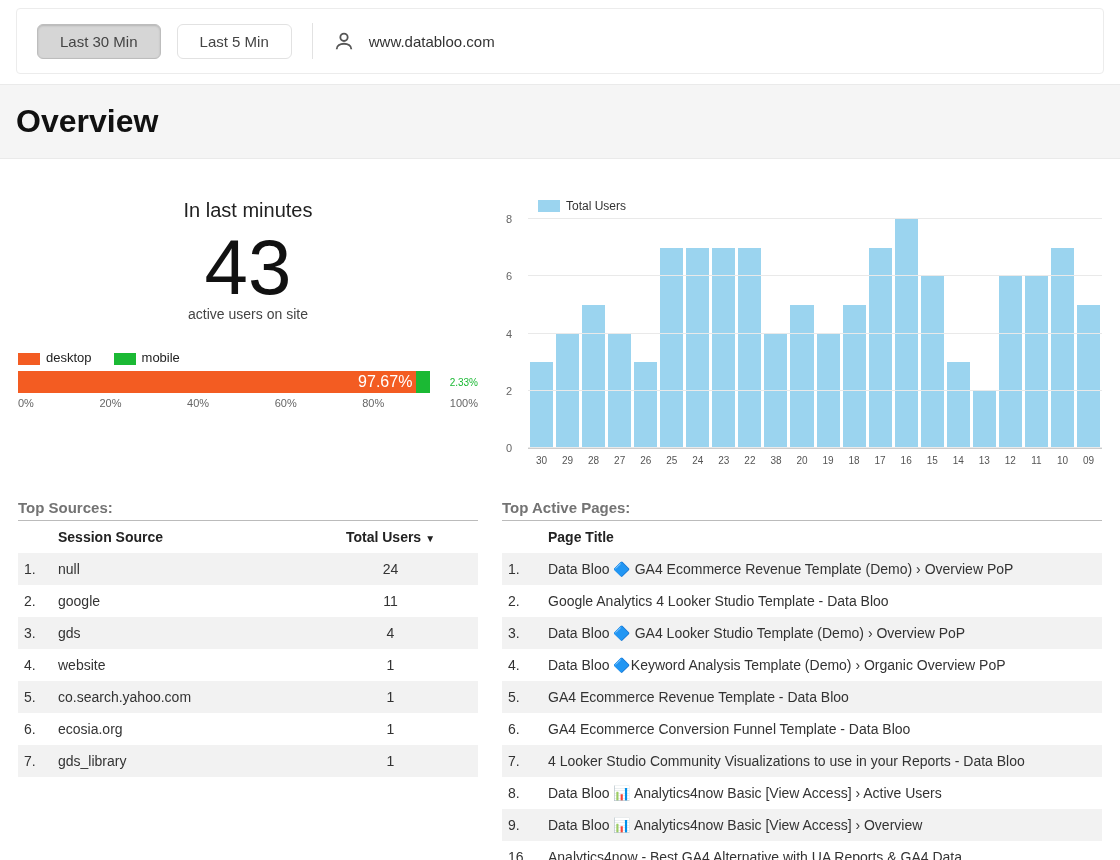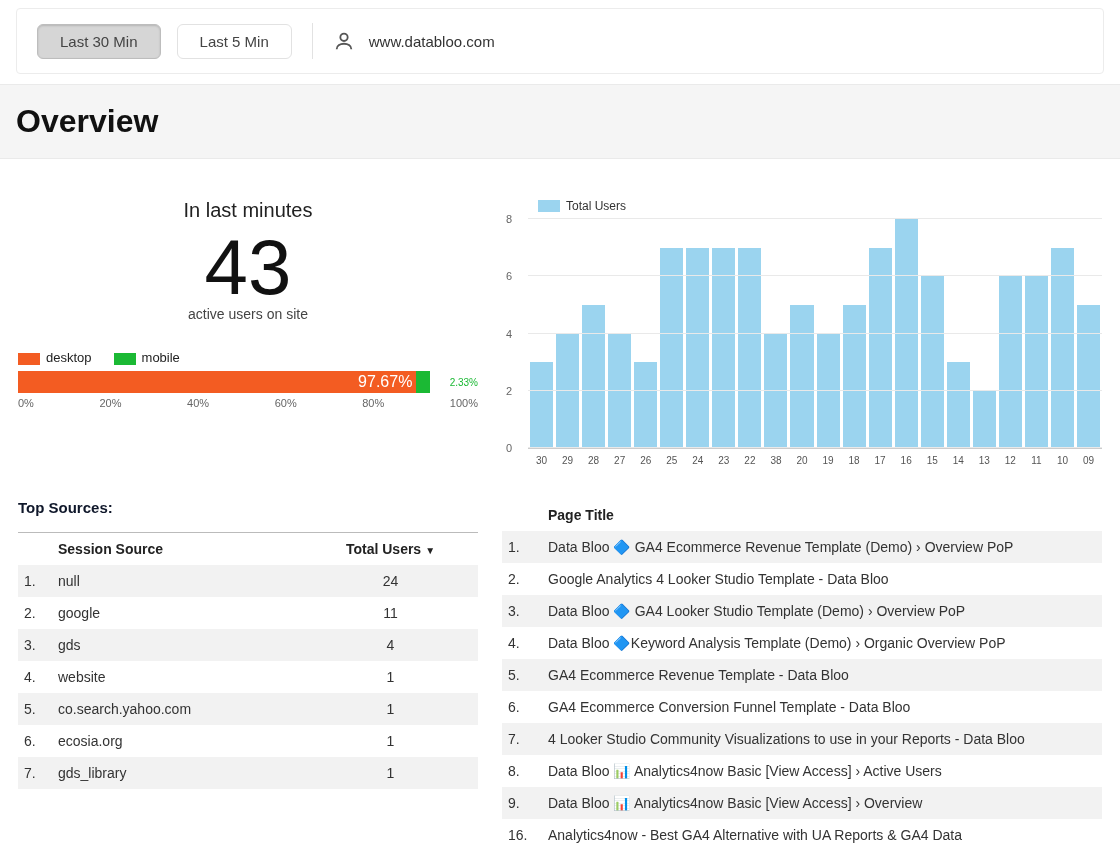--- a/index.html
+++ b/index.html
@@ -90,21 +90,21 @@
   .bar { flex:1; background:#9bd4ef; }
   .xticks { display:flex; gap:3px; font-size:10px; color:#555; margin-top:6px; padding:0 2px;}
   .xticks span { flex:1; text-align:center; }
   
   .tables {
     display: grid;
     grid-template-columns: 460px 1fr;
     gap: 24px;
     padding: 10px 18px 30px 18px;
   }
-  .tbl-title { color:#0f172a; font-weight:600; font-size:15px; padding-bottom:16px; border-bottom:1px solid #bbb; }
+  .tbl-title { color:#737373; font-weight:600; font-size:15px; padding-bottom:4px; border-bottom:1px solid #bbb; }
   table { width:100%; border-collapse: collapse; font-size:14px; }
   th { text-align:left; font-weight:600; padding:8px 6px; color:#222; }
   th.num, td.num { text-align:center; }
   th .sort { font-size:10px; margin-left:4px;}
   tbody tr:nth-child(odd) { background:#f2f2f2; }
   td { padding:8px 6px; color:#333; }
   td.idx { width:34px; }
 </style>
 </head>
 <body>
@@ -274,20 +274,21 @@
           <tr>
             <td class="idx">7.</td>
             <td>gds_library</td>
             <td class="num">1</td>
           </tr>
         </tbody>
     </table>
   </div>
 
   <div>
+    <div class="tbl-title">Top Active Pages:</div>
     <table>
       <thead>
           <tr>
         <th style="width:40px"></th>
         <th>Page Title</th>
       </tr>
         </thead>
       <tbody id="pages-body">
           <tr>
             <td class="idx">1.</td>

